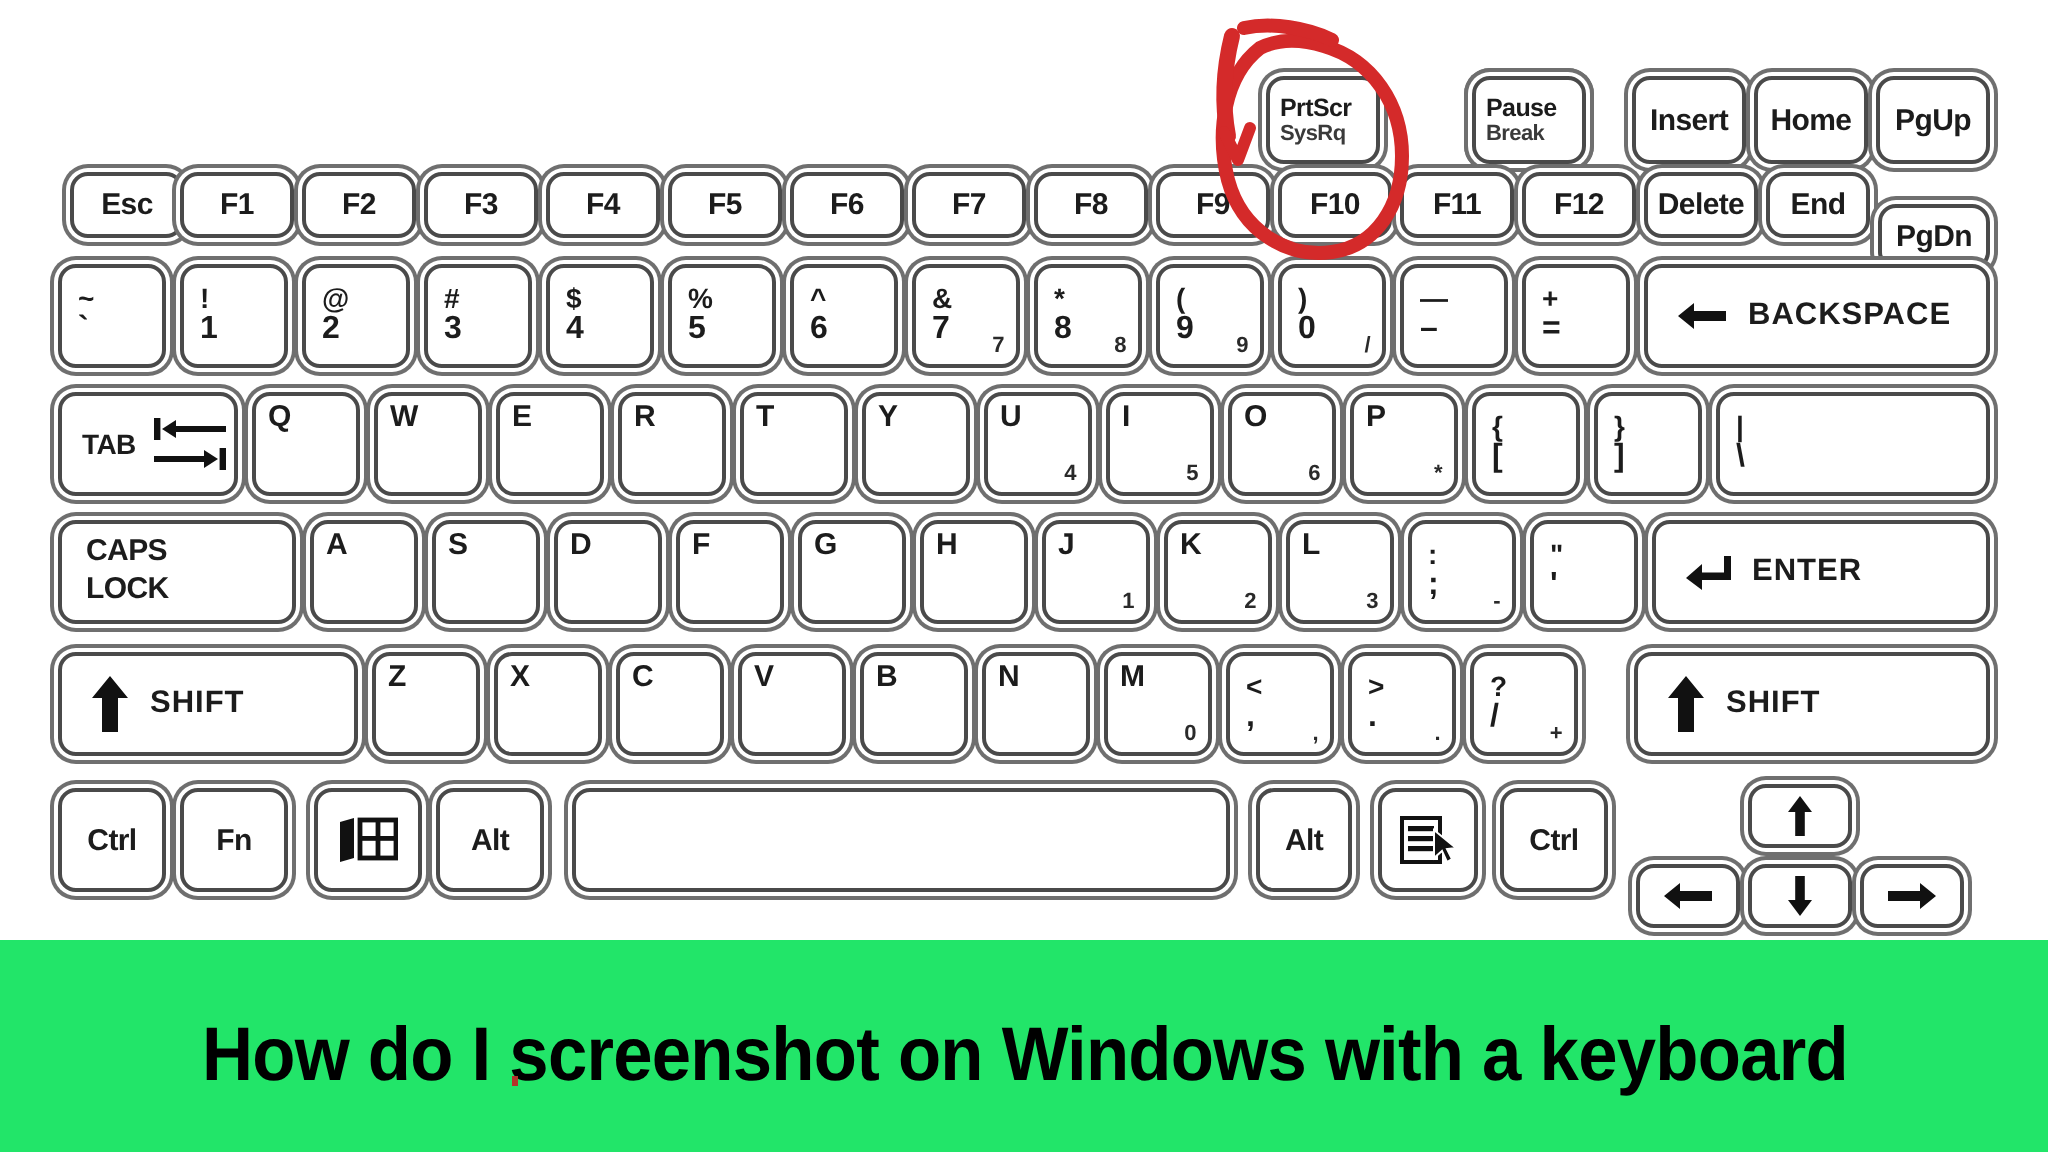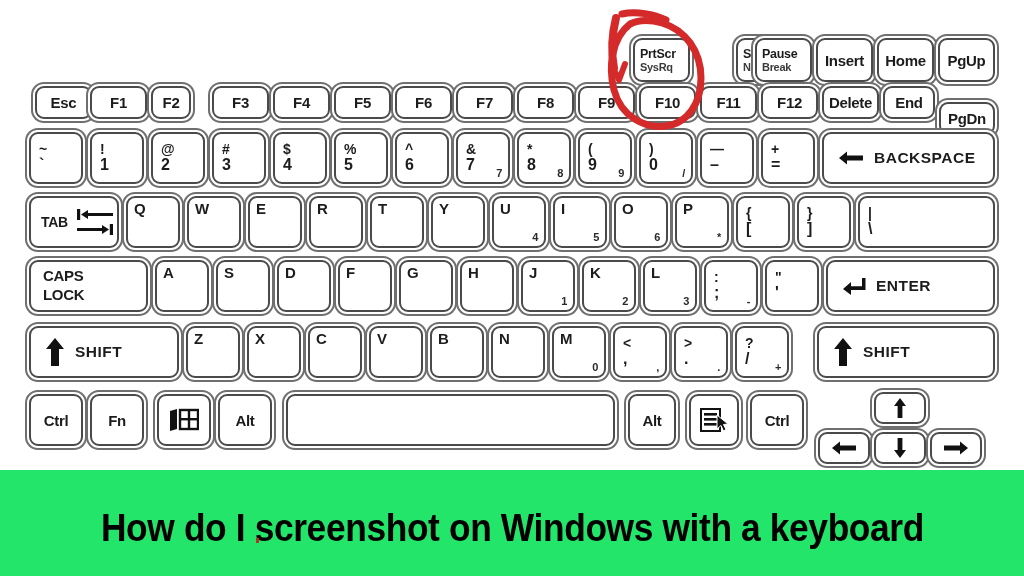--- a/index.html
+++ b/index.html
@@ -103,40 +103,40 @@
 
   <div id="keyboard">
       <div class="key stack" style="left: 633px; top: 38px; width: 57px; height: 44px;">
         <span class="l1">PrtScr</span>
         <span class="l2">SysRq</span>
       </div>
       <div class="key stack" style="left: 736px; top: 38px; width: 57px; height: 44px;">
         <span class="l1">ScrLk</span>
         <span class="l2">NumLk</span>
       </div>
-      <div class="key stack" style="left: 755px; top: 38px; width: 57px; height: 44px;">
+      <div class="key stack" style="left: 736px; top: 38px; width: 57px; height: 44px;">
         <span class="l1">Pause</span>
         <span class="l2">Break</span>
       </div>
       <div class="key c" style="left: 816px; top: 38px; width: 57px; height: 44px;">
         <span class="lbl">Insert</span>
       </div>
       <div class="key c" style="left: 877px; top: 38px; width: 57px; height: 44px;">
         <span class="lbl">Home</span>
       </div>
       <div class="key c" style="left: 938px; top: 38px; width: 57px; height: 44px;">
         <span class="lbl">PgUp</span>
       </div>
       <div class="key c" style="left: 35px; top: 86px; width: 57px; height: 33px; text-align: right;">
         <span class="lbl">Esc</span>
       </div>
       <div class="key c" style="left: 90px; top: 86px; width: 57px; height: 33px;">
         <span class="lbl">F1</span>
       </div>
-      <div class="key c" style="left: 151px; top: 86px; width: 40px; height: 33px;">
+      <div class="key c" style="left: 151px; top: 86px; width: 57px; height: 33px;">
         <span class="lbl">F2</span>
       </div>
       <div class="key c" style="left: 212px; top: 86px; width: 57px; height: 33px;">
         <span class="lbl">F3</span>
       </div>
       <div class="key c" style="left: 273px; top: 86px; width: 57px; height: 33px;">
         <span class="lbl">F4</span>
       </div>
       <div class="key c" style="left: 334px; top: 86px; width: 57px; height: 33px;">
         <span class="lbl">F5</span>

